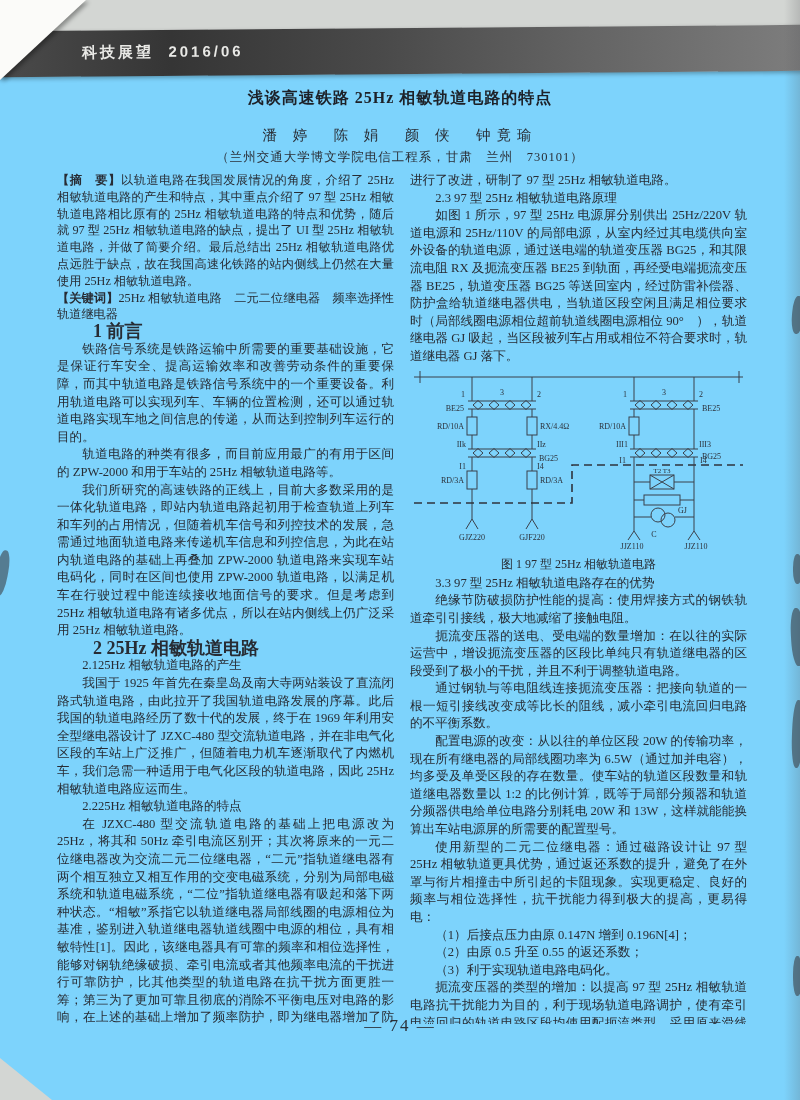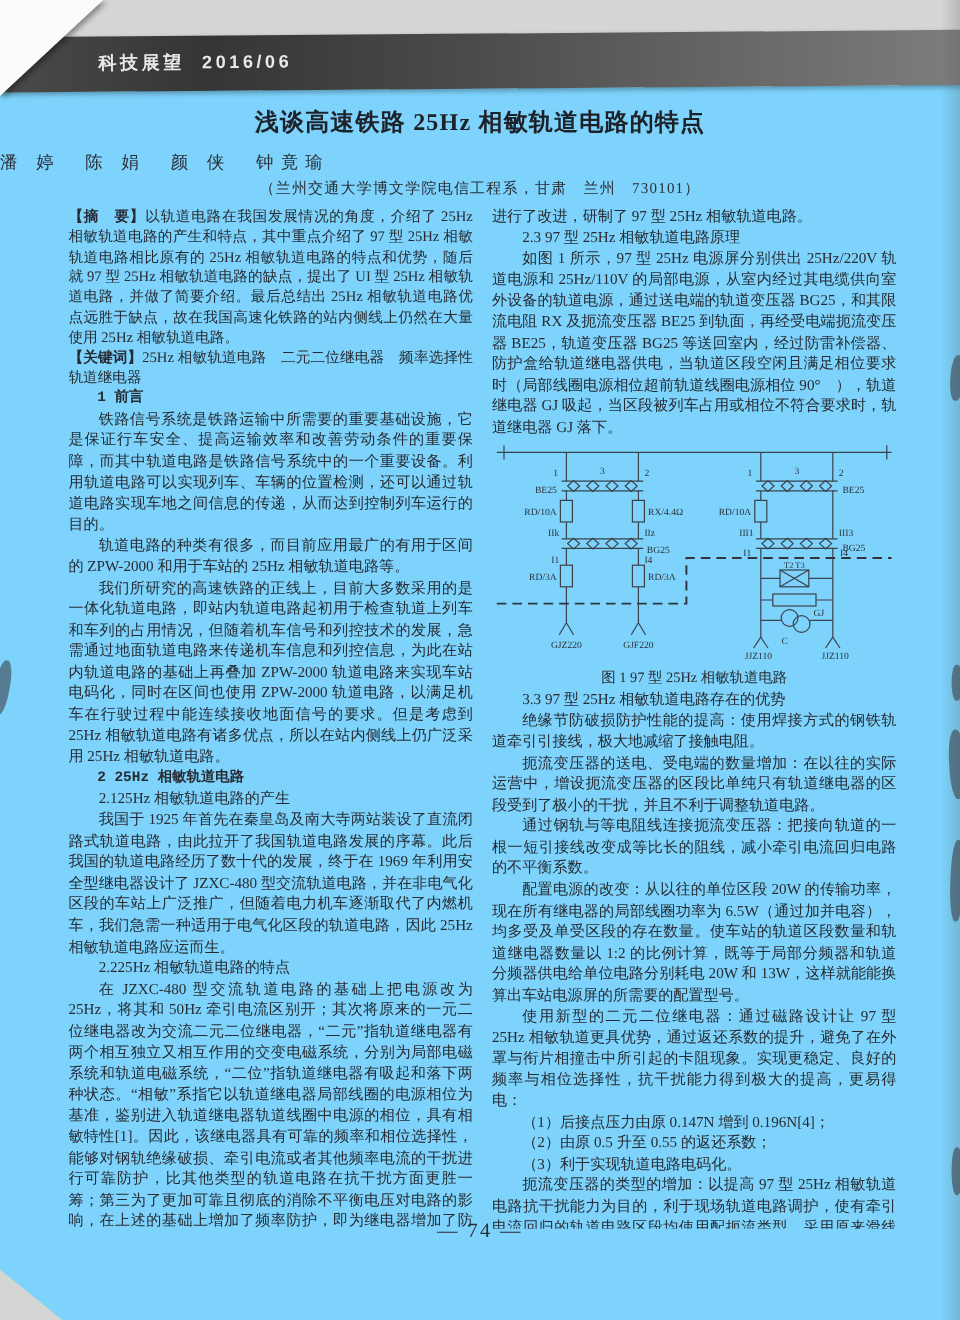--- a/index.html
+++ b/index.html
@@ -15,34 +15,34 @@
   .curl{position:absolute;top:0;left:0;width:0;height:0;
         border-top:80px solid #fbfbf9;border-right:86px solid transparent;
         filter:drop-shadow(3px 2px 2px rgba(0,0,0,.35));z-index:5;}
   .edge-shadow{position:absolute;top:0;right:0;width:16px;height:1100px;
         background:linear-gradient(90deg,rgba(0,0,0,0),rgba(80,80,84,.22));z-index:4;}
   .sm{position:absolute;background:rgba(52,52,56,.55);border-radius:45%;z-index:6;}
   .corner-bl{position:absolute;bottom:0;left:0;width:0;height:0;
         border-bottom:42px solid #d3d6d3;border-right:52px solid transparent;}
   
   .title{position:absolute;top:88px;left:0;width:800px;text-align:center;
-        font-size:20px;font-weight:bold;letter-spacing:1px;color:#1d2128;}
-  .authors{position:absolute;top:126px;left:0;width:800px;
+        font-size:16px;font-weight:bold;letter-spacing:1px;color:#1d2128;}
+  .authors{position:absolute;top:126px;left:0;width:800px;text-align:center;
         font-size:14.5px;letter-spacing:6px;color:#2a2f37;}
   .affil{position:absolute;top:149px;left:0;width:800px;text-align:center;
         font-size:12.5px;letter-spacing:1px;color:#2a2f37;}
   
   .columns{position:absolute;top:172px;left:57px;width:690px;height:852px;
         display:flex;gap:16px;overflow:hidden;}
   .col{width:337px;font-size:12.6px;line-height:17.6px;text-align:justify;}
   .col p{margin:0;text-indent:2em;}
   .col p.noindent{text-indent:0;}
   .abstract{font-size:12.2px;line-height:16.8px;}
   .b{font-weight:bold;}
-  .h1{font-family:Liberation Mono, monospace;font-weight:bold;font-size:12px;
+  .h1{font-family:Liberation Serif, serif;font-weight:bold;font-size:18px;
         text-indent:2em;margin:1px 0;}
   .h2{text-indent:2em;margin:0;}
   .fig{margin:3px 0 1px;}
   .figcap{text-align:center;font-size:12px;font-weight:normal;text-indent:0 !important;margin:0;}
   .footer{position:absolute;bottom:64px;left:0;width:800px;text-align:center;
         font-size:17px;letter-spacing:2px;color:#2a2f37;}
   svg text{font-family:"Liberation Serif",serif;font-size:8px;fill:#2c313a;}
   svg .wire{stroke:#3b414b;stroke-width:1;fill:none;}
   svg .dash{stroke:#2f343d;stroke-width:1.6;fill:none;stroke-dasharray:8 5;}
   svg .comp{stroke:#3b414b;stroke-width:1;fill:none;}

